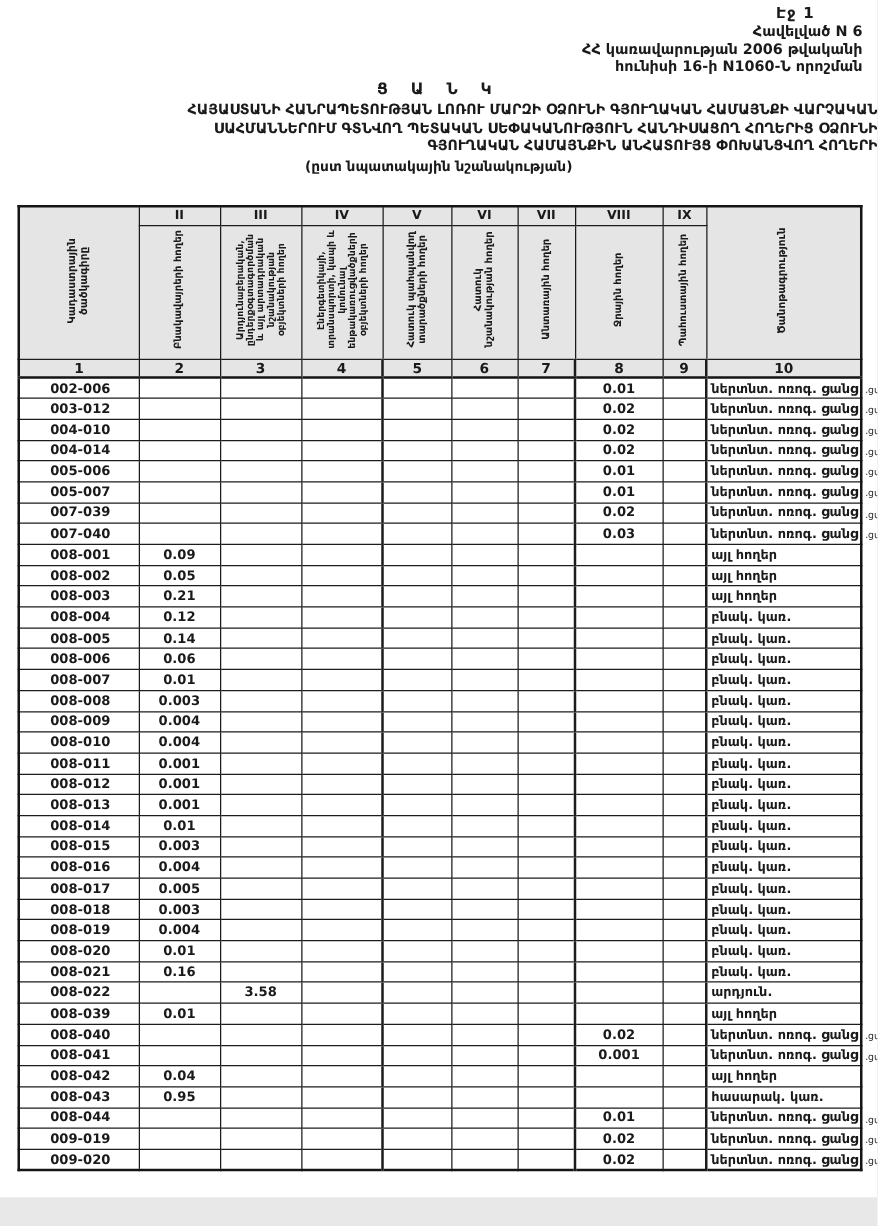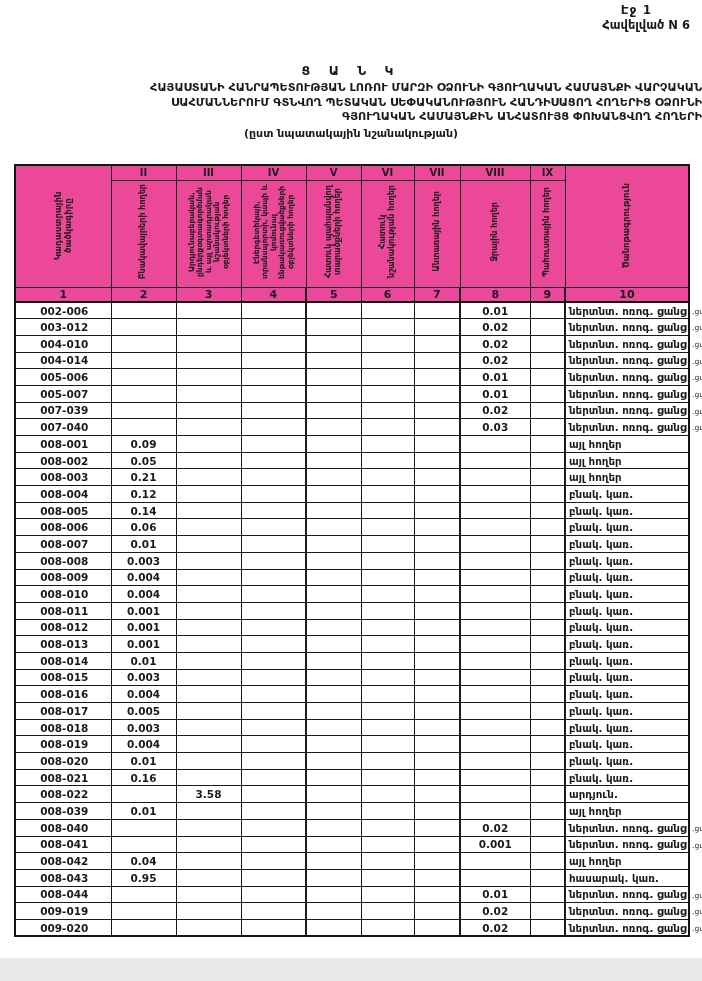--- a/index.html
+++ b/index.html
@@ -66,21 +66,21 @@
   }
   table.lands, table.lands th, table.lands td {
     border: 1px solid #1c1c1c;
   }
   table.lands { border: 2px solid #151515; }
   th, td { overflow: visible; }
   thead th {
     font-weight: bold;
     text-align: center;
     vertical-align: middle;
-    background: #ec4899;
+    background: #e5e5e5;
   }
   tr.numerals th { height: 15px; font-size: 10px; }
   tr.labels th { height: 104px; padding: 2px 1px; }
   tr.numbers th { height: 15px; font-size: 11px; border-bottom: 2px solid #151515; }
   .vert {
     display: inline-block;
     writing-mode: vertical-rl;
     transform: rotate(180deg);
     font-weight: bold;
     font-size: 8px;
@@ -118,20 +118,22 @@
 </style>
 </head>
 <body>
 
 <div class="page">
 
   <div class="page-num">Էջ 1</div>
 
   <div class="gov-header">
     <div>Հավելված N 6</div>
+    <div>ՀՀ կառավարության 2006 թվականի</div>
+    <div>հունիսի 16-ի N1060-Ն որոշման</div>
   </div>
 
   <div class="title-block">
     <div class="t-head">Ց Ա Ն Կ</div>
     <div class="t-line">ՀԱՅԱՍՏԱՆԻ ՀԱՆՐԱՊԵՏՈՒԹՅԱՆ ԼՈՌՈՒ ՄԱՐԶԻ ՕՁՈՒՆԻ ԳՅՈՒՂԱԿԱՆ ՀԱՄԱՅՆՔԻ ՎԱՐՉԱԿԱՆ</div>
     <div class="t-line">ՍԱՀՄԱՆՆԵՐՈՒՄ ԳՏՆՎՈՂ ՊԵՏԱԿԱՆ ՍԵՓԱԿԱՆՈՒԹՅՈՒՆ ՀԱՆԴԻՍԱՑՈՂ ՀՈՂԵՐԻՑ ՕՁՈՒՆԻ</div>
     <div class="t-line">ԳՅՈՒՂԱԿԱՆ ՀԱՄԱՅՆՔԻՆ ԱՆՀԱՏՈՒՅՑ ՓՈԽԱՆՑՎՈՂ ՀՈՂԵՐԻ</div>
     <div class="t-sub">(ըստ նպատակային նշանակության)</div>
   </div>
 

